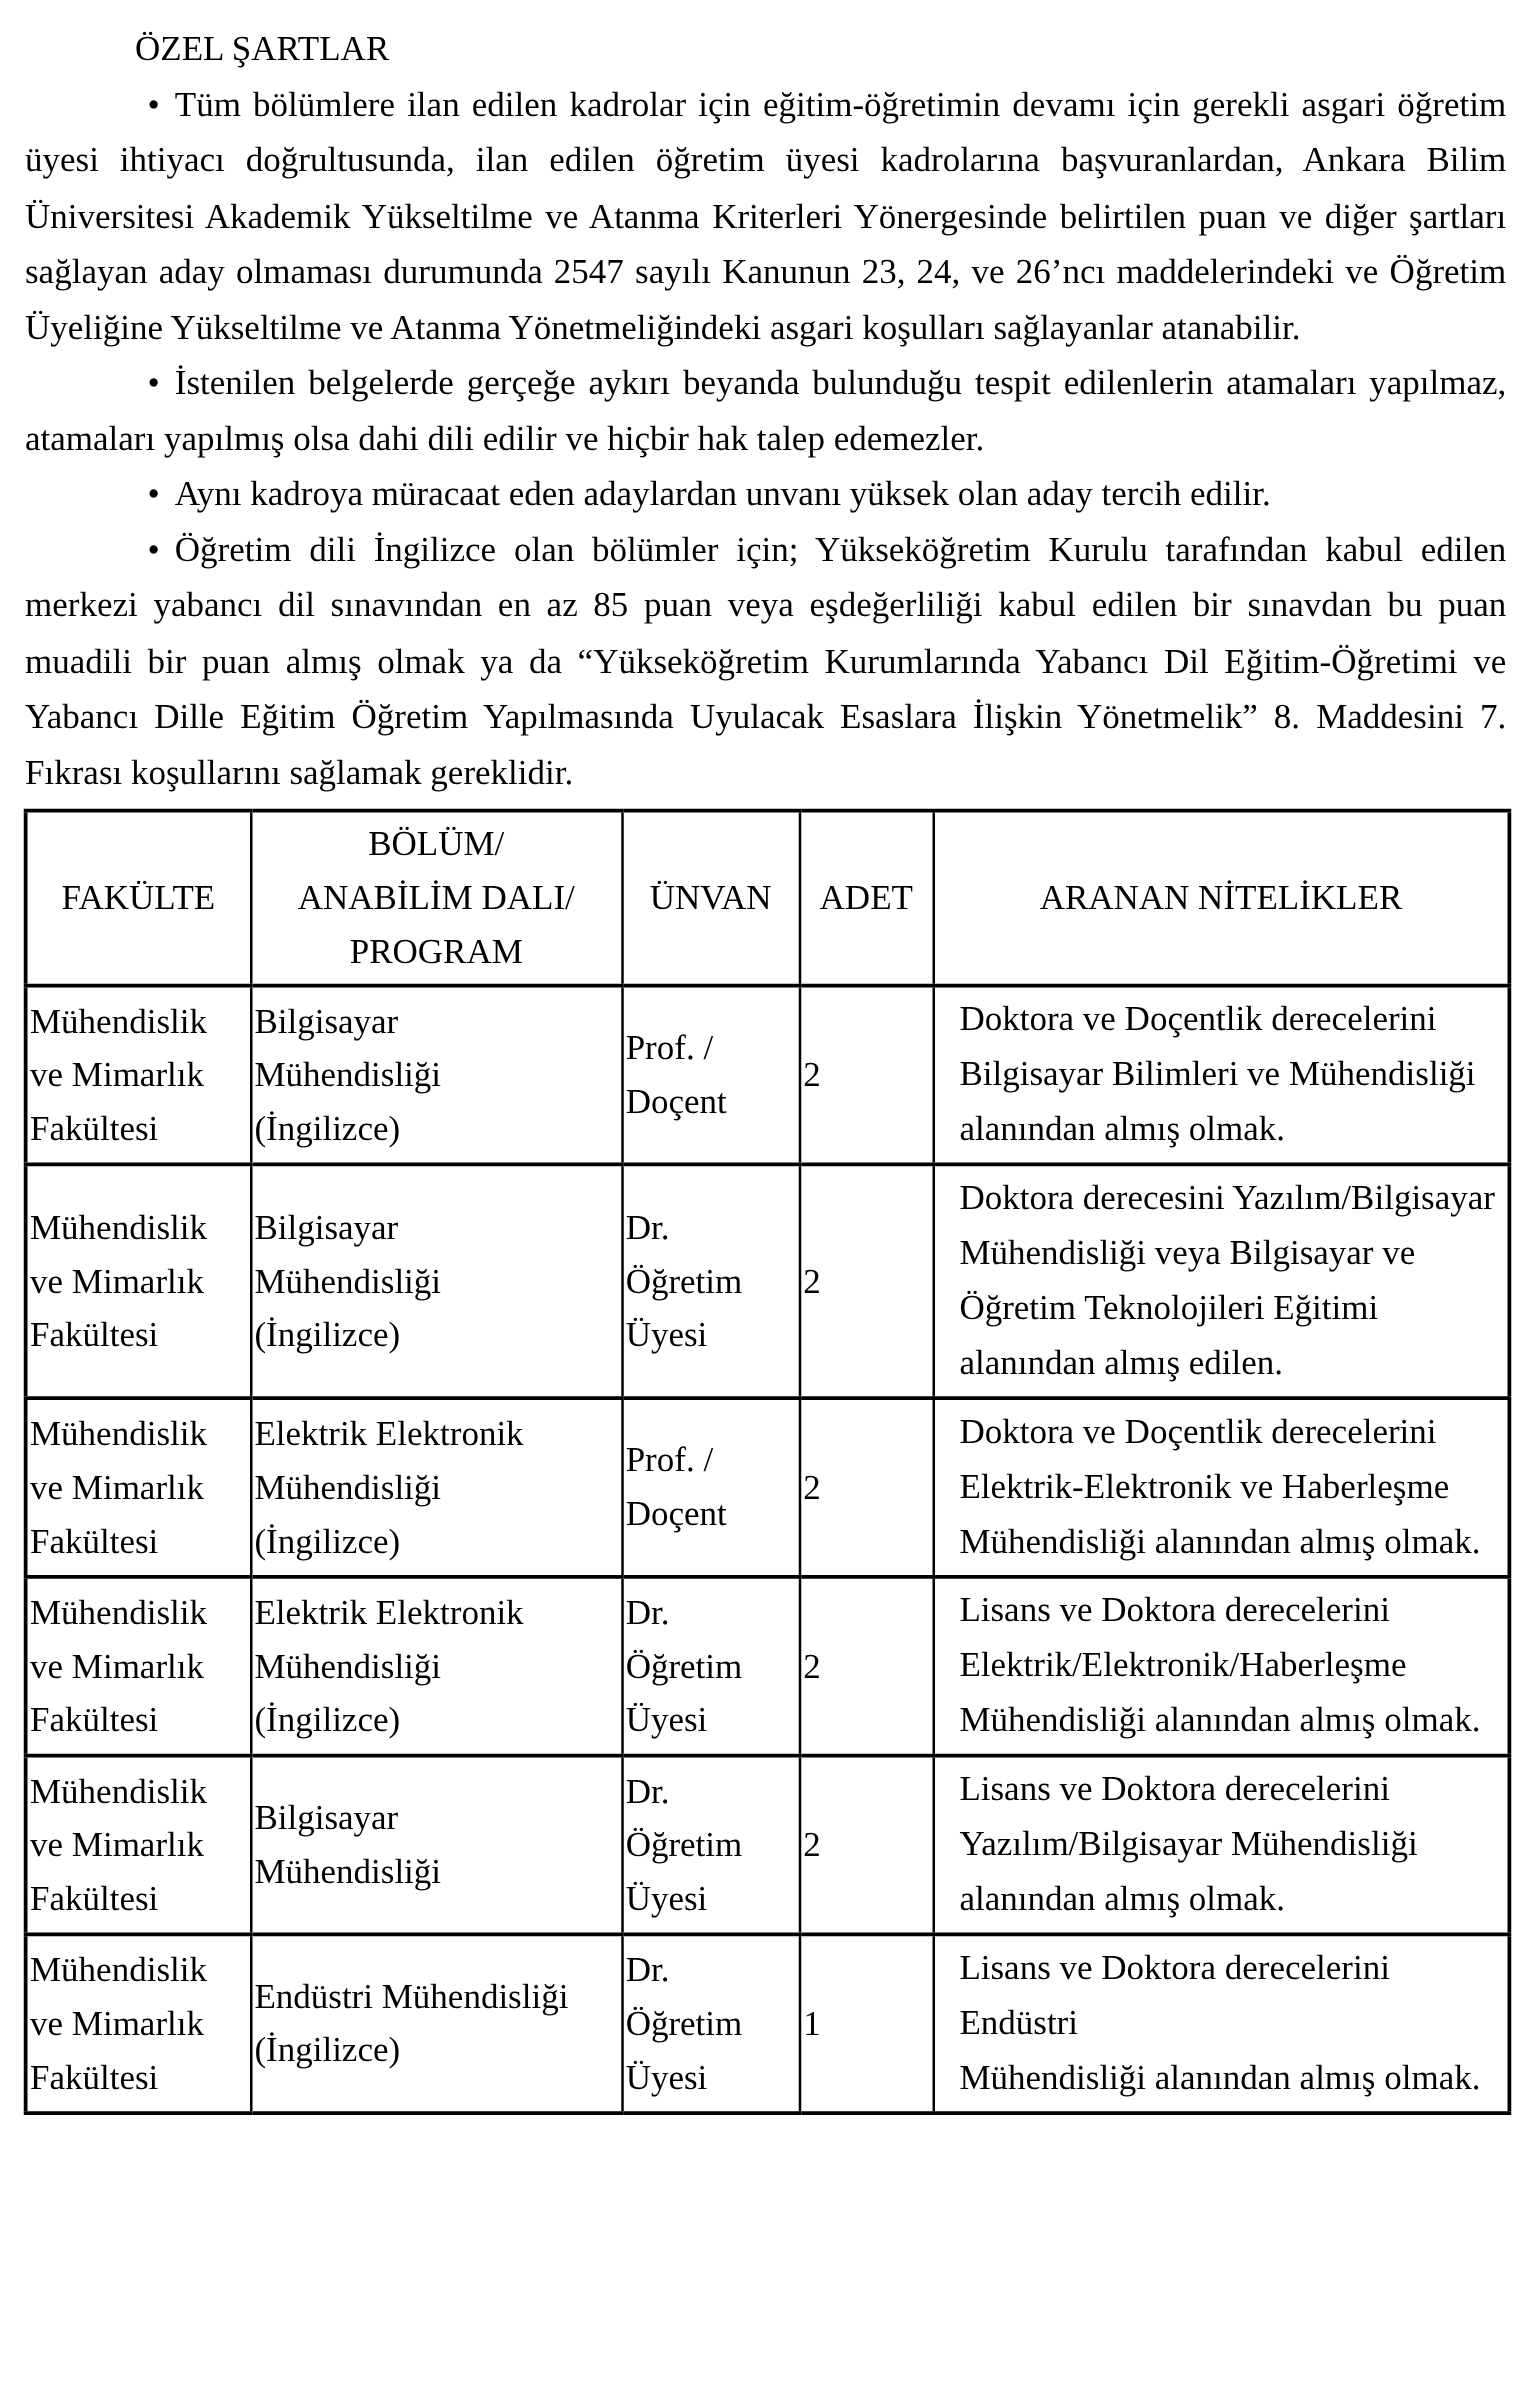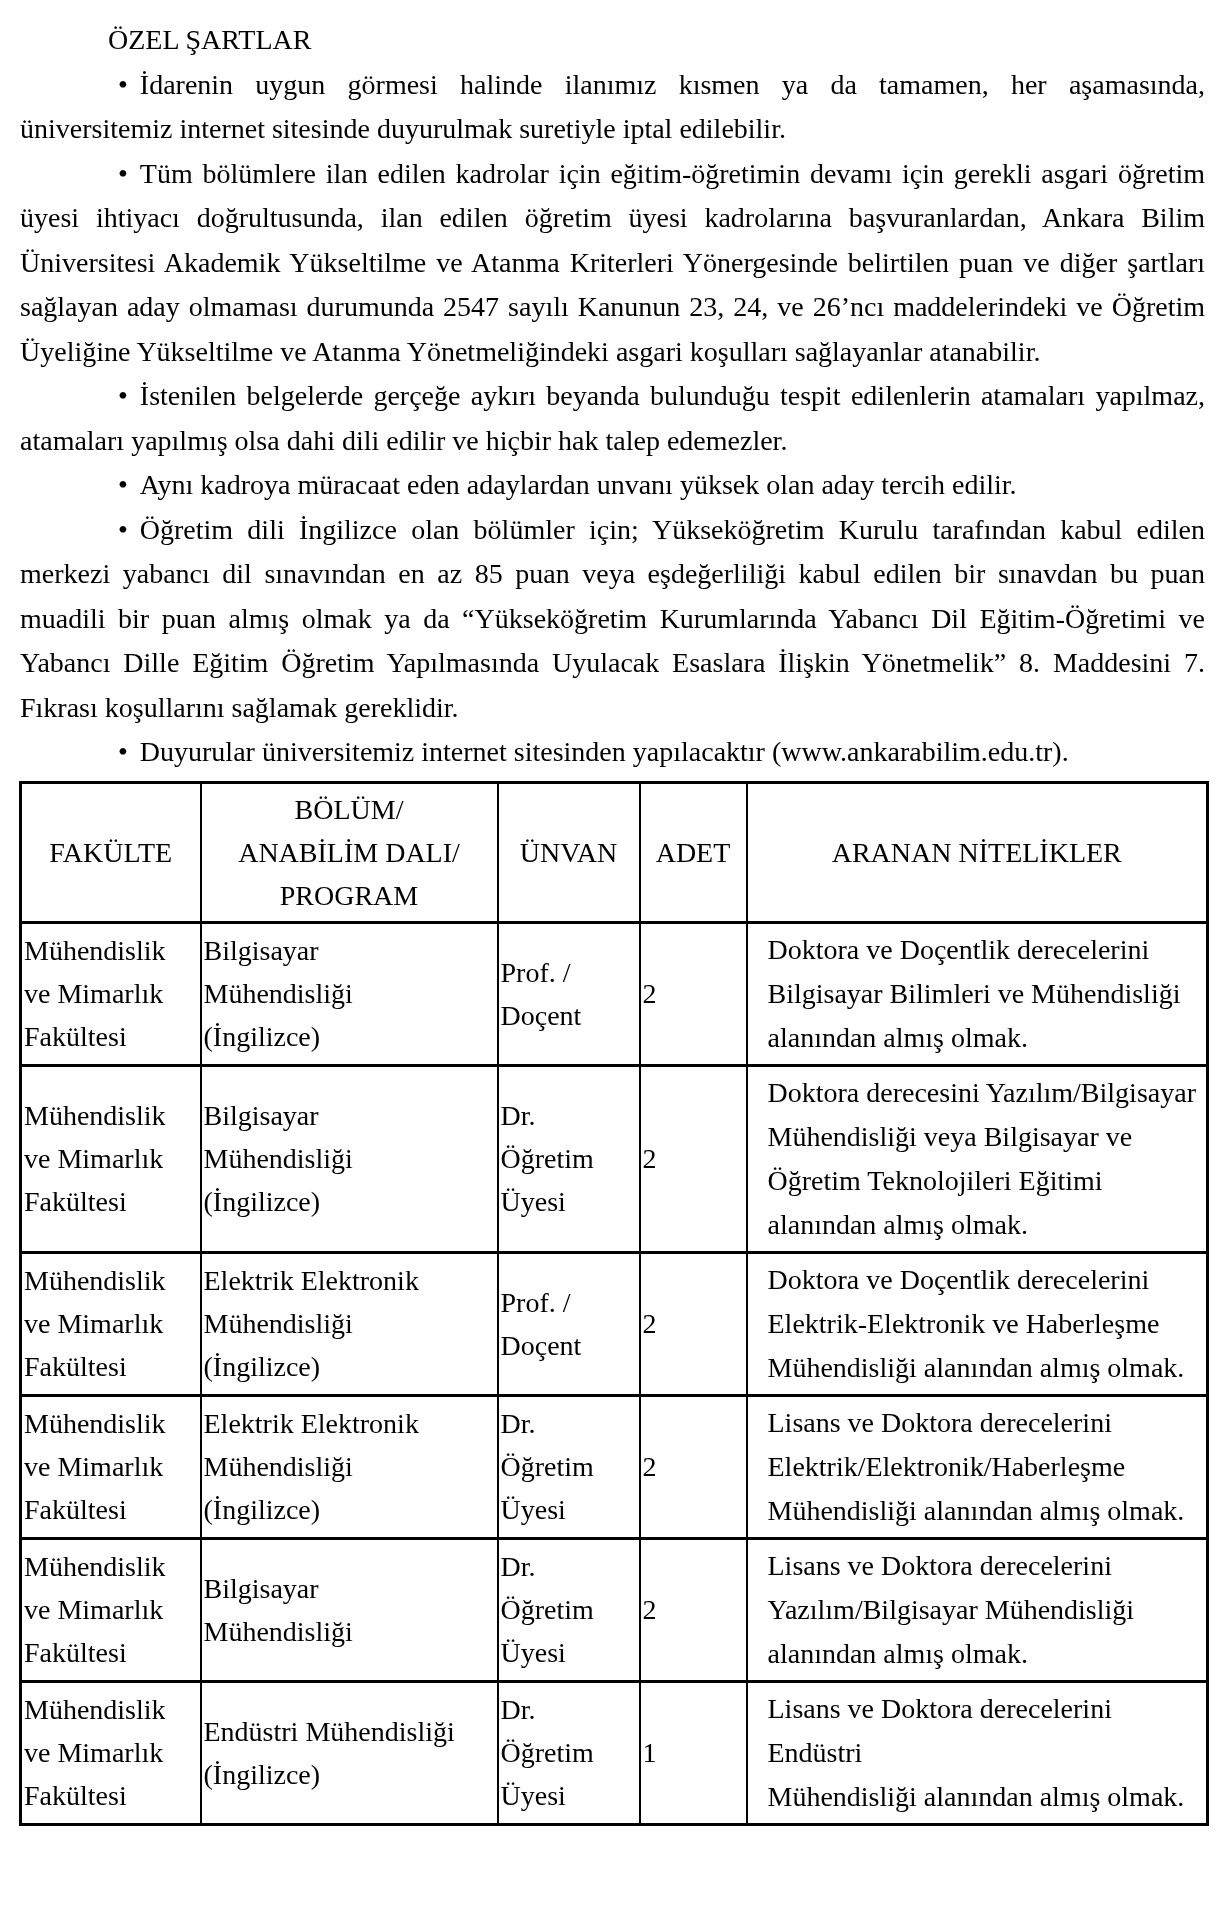--- a/index.html
+++ b/index.html
@@ -70,32 +70,30 @@
   col.c-adet      { width: 107px; }
   col.c-nitelik   { width: 461px; }
 </style>
 </head>
 <body>
 
 <div class="page">
   <div class="text-block">
     <p class="doc-title">ÖZEL ŞARTLAR</p>
 
-    <p class="para"><span class="bullet">•</span><span>İdarenin uygun görmesi halinde ilanımız kısmen ya da tamamen, her aşamasında, üniversitemiz internet sitesinde duyurulmak suretiyle iptal edilebilir.</span></p>
 
     <p class="para"><span class="bullet">•</span><span>Tüm bölümlere ilan edilen kadrolar için eğitim-öğretimin devamı için gerekli asgari öğretim üyesi ihtiyacı doğrultusunda, ilan edilen öğretim üyesi kadrolarına başvuranlardan, Ankara Bilim Üniversitesi Akademik Yükseltilme ve Atanma Kriterleri Yönergesinde belirtilen puan ve diğer şartları sağlayan aday olmaması durumunda 2547 sayılı Kanunun 23, 24, ve 26’ncı maddelerindeki ve Öğretim Üyeliğine Yükseltilme ve Atanma Yönetmeliğindeki asgari koşulları sağlayanlar atanabilir.</span></p>
 
 
     <p class="para"><span class="bullet">•</span><span>İstenilen belgelerde gerçeğe aykırı beyanda bulunduğu tespit edilenlerin atamaları yapılmaz, atamaları yapılmış olsa dahi dili edilir ve hiçbir hak talep edemezler.</span></p>
 
     <p class="para"><span class="bullet">•</span><span>Aynı kadroya müracaat eden adaylardan unvanı yüksek olan aday tercih edilir.</span></p>
 
     <p class="para"><span class="bullet">•</span><span>Öğretim dili İngilizce olan bölümler için; Yükseköğretim Kurulu tarafından kabul edilen merkezi yabancı dil sınavından en az 85 puan veya eşdeğerliliği kabul edilen bir sınavdan bu puan muadili bir puan almış olmak ya da “Yükseköğretim Kurumlarında Yabancı Dil Eğitim-Öğretimi ve Yabancı Dille Eğitim Öğretim Yapılmasında Uyulacak Esaslara İlişkin Yönetmelik” 8. Maddesini 7. Fıkrası koşullarını sağlamak gereklidir.</span></p>
 
-    <p class="para"><span class="bullet">•</span><span>Duyurular üniversitemiz internet sitesinden yapılacaktır (www.ankarabilim.edu.tr).</span></p>
   </div>
 
   <table class="jobs-table">
     <colgroup>
       <col class="c-fakulte">
       <col class="c-bolum">
       <col class="c-unvan">
       <col class="c-adet">
       <col class="c-nitelik">
     </colgroup>
@@ -132,21 +130,21 @@
         <td class="center">Bilgisayar
 Mühendisliği
 (İngilizce)</td>
         <td class="center">Dr.
 Öğretim
 Üyesi</td>
         <td class="center">2</td>
         <td class="desc">Doktora derecesini Yazılım/Bilgisayar
 Mühendisliği veya Bilgisayar ve
 Öğretim Teknolojileri Eğitimi
-alanından almış olmak.</td>
+alanından almış edilen.</td>
       </tr>
       <tr style="height:134px">
         <td class="center">Mühendislik
 ve Mimarlık
 Fakültesi</td>
         <td class="center">Elektrik Elektronik
 Mühendisliği
 (İngilizce)</td>
         <td class="center">Prof. /
 Doçent</td>

